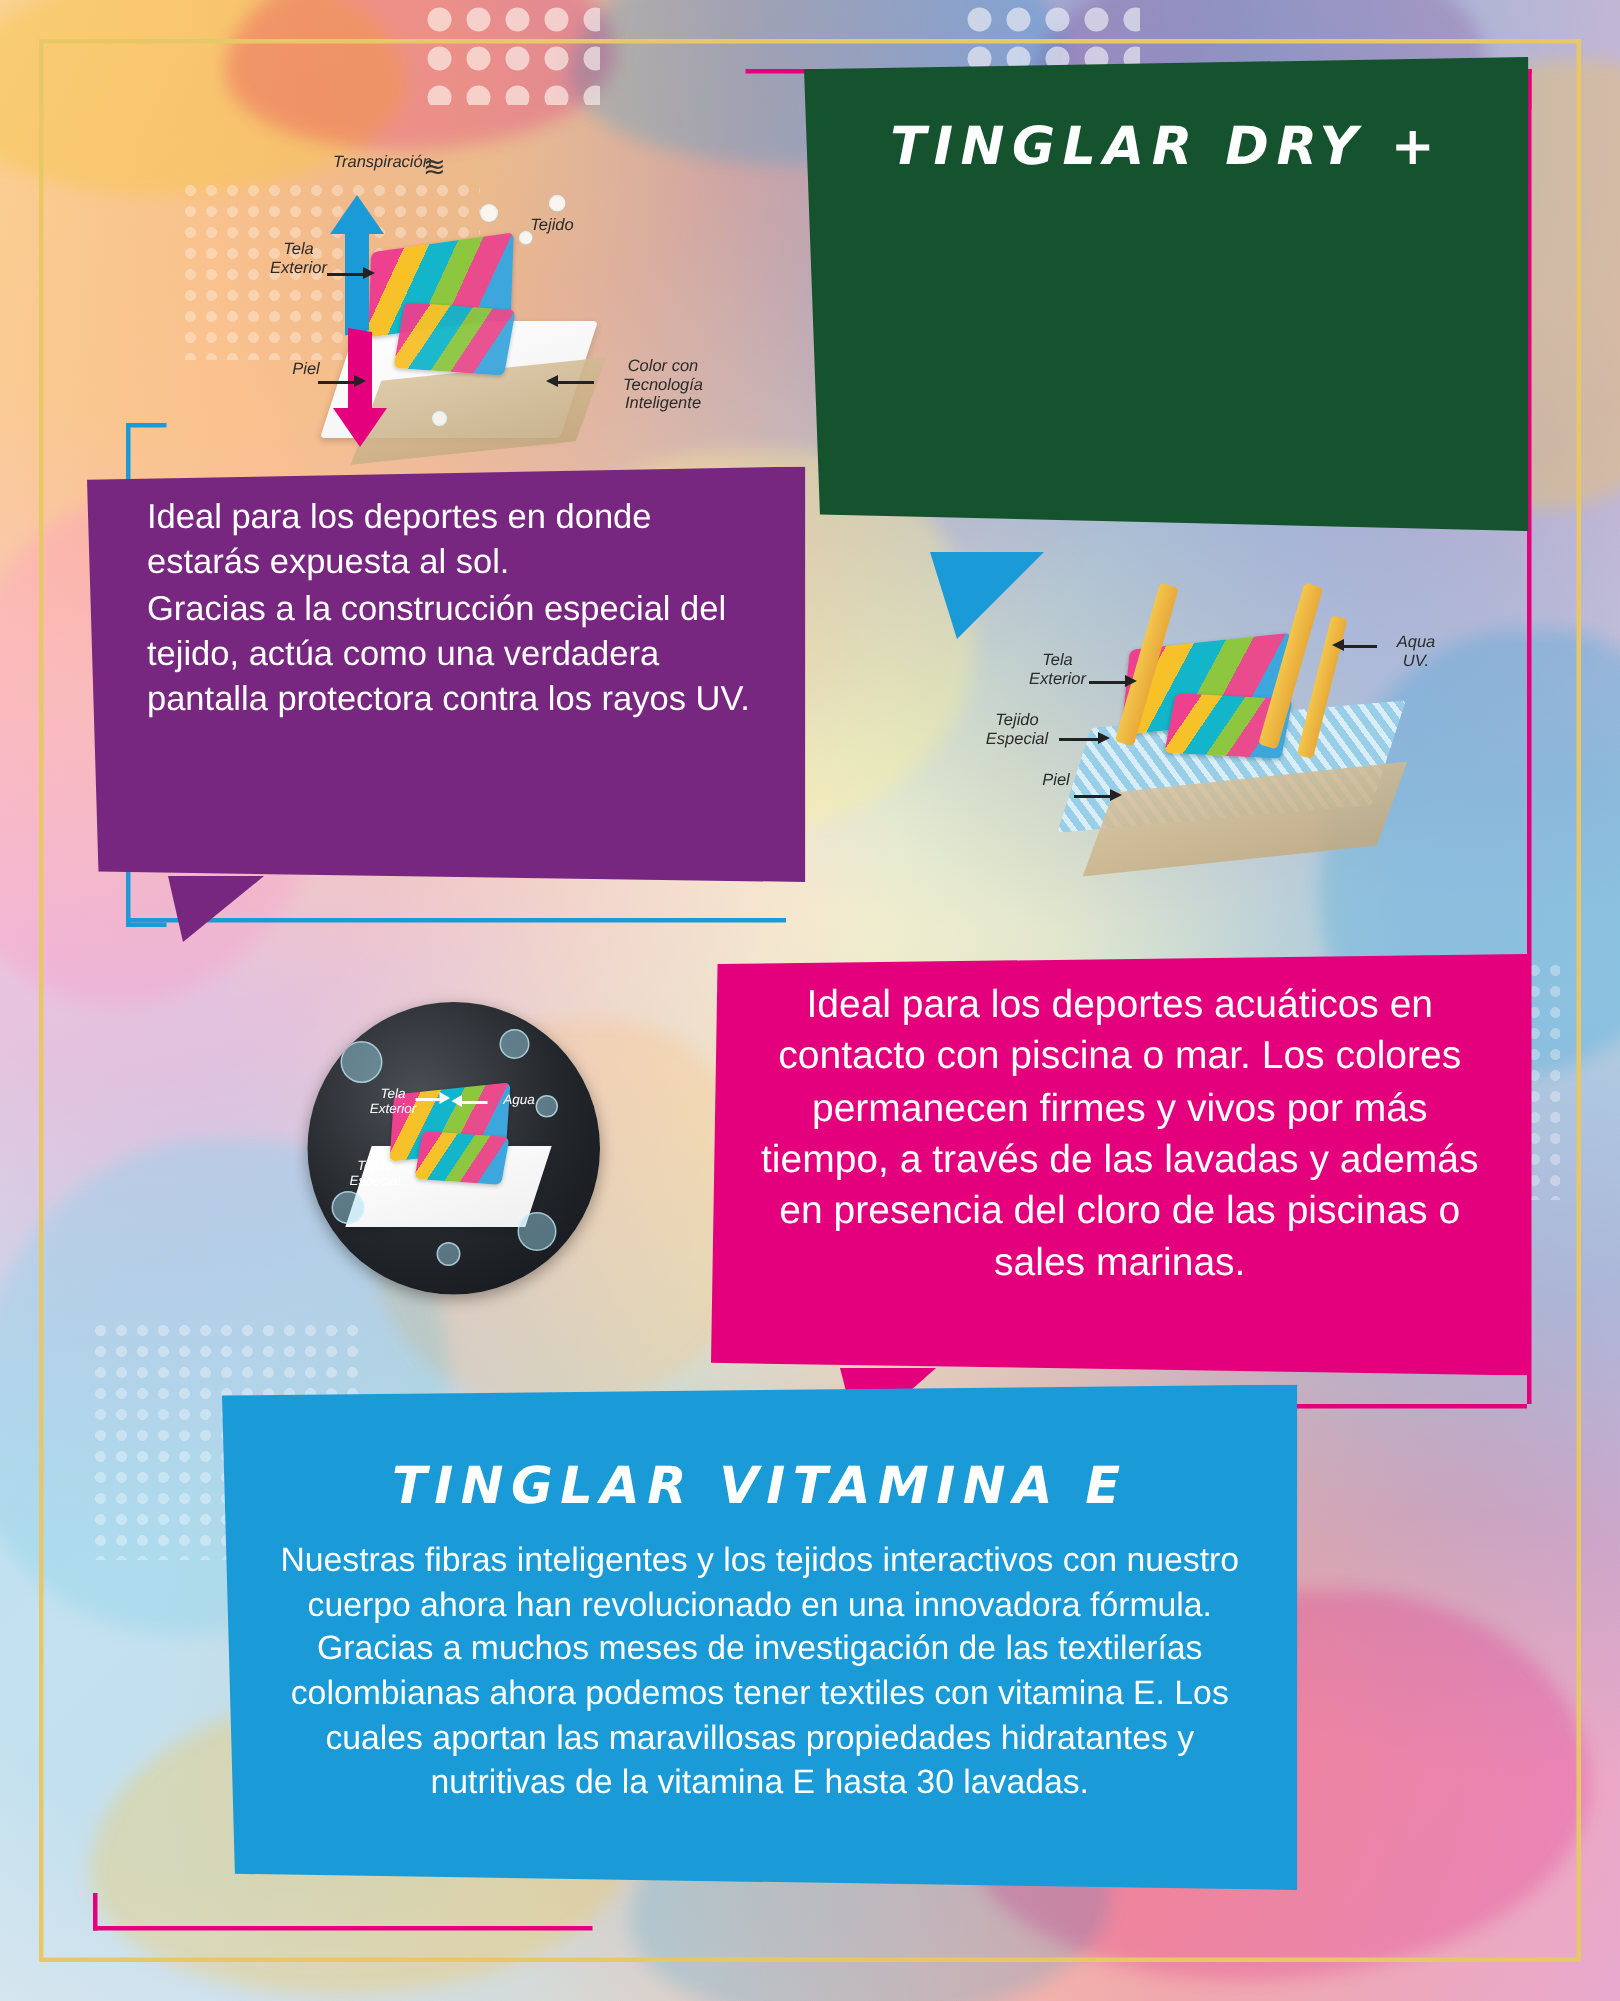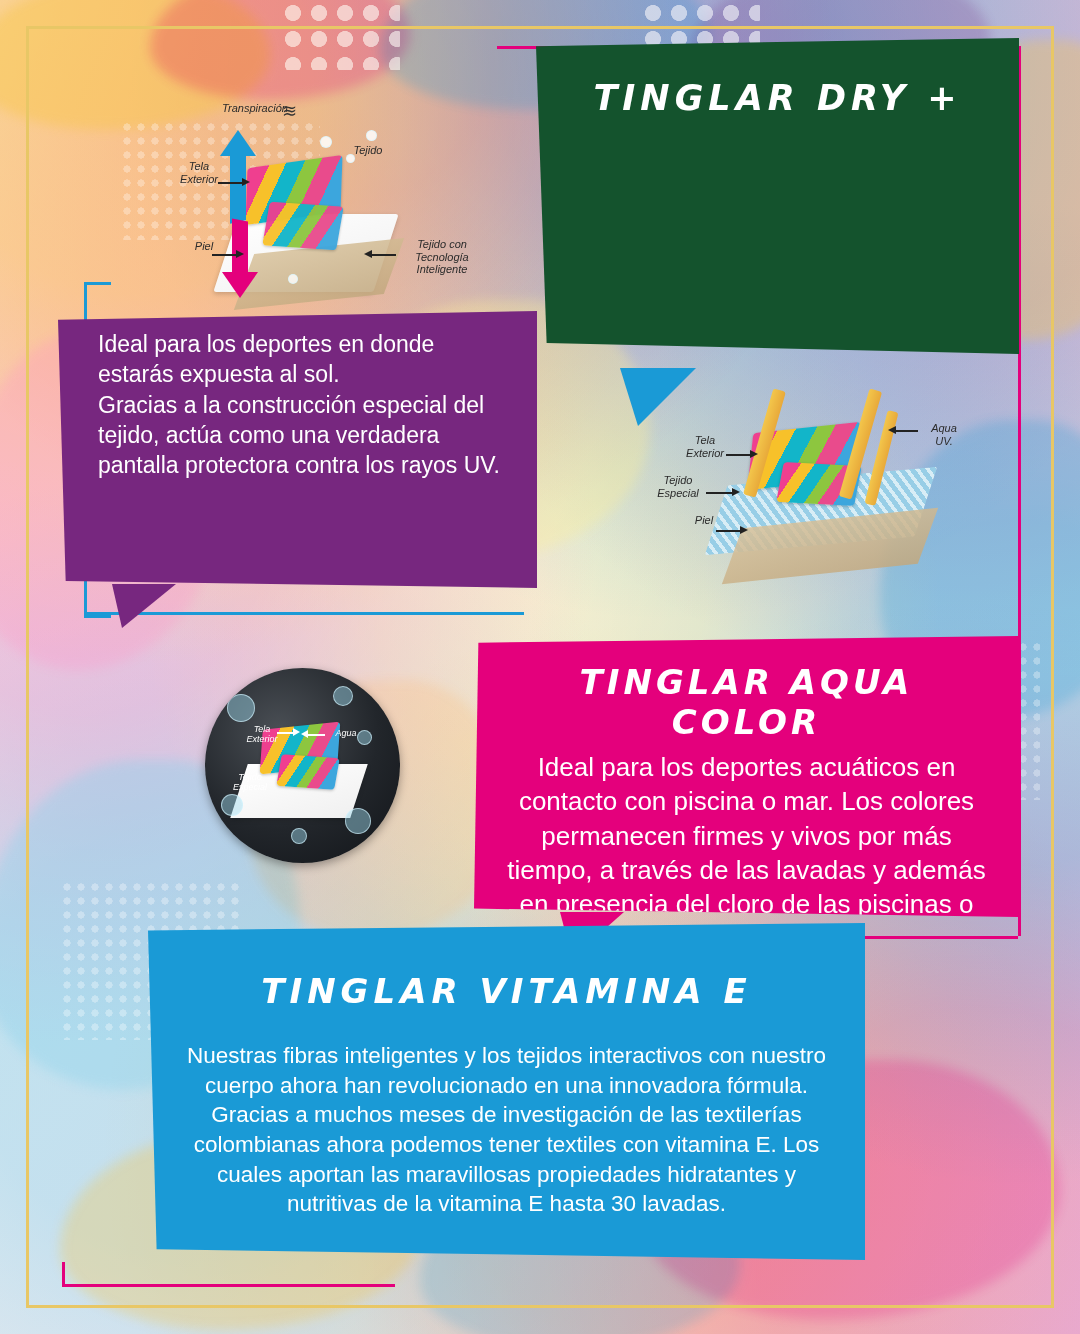--- a/index.html
+++ b/index.html
@@ -158,21 +158,21 @@
   }
 
   
   #panel-vit {
     left: 148px; top: 923px;
     width: 717px; height: 337px;
     background: #1a9ad6;
     clip-path: polygon(0% 2.2%, 100% 0%, 100% 100%, 1.2% 96.8%);
     padding: 22px 34px 10px 34px;
   }
-  #panel-vit .title { font-size: 34px; margin: 26px 0 30px; letter-spacing: 5px; }
+  #panel-vit .title { font-size: 34px; margin: 26px 0 14px; letter-spacing: 5px; }
   #panel-vit .body { font-size: 22.5px; }
 
   
   .illus { position: absolute; }
   .illus-label {
     position: absolute;
     font-family: "Liberation Sans", sans-serif;
     font-size: 11px;
     font-style: italic;
     color: #2b2b2b;
@@ -281,21 +281,21 @@
     <div class="bubble" style="left:150px; top:40px; width:10px; height:10px; background:rgba(255,255,255,0.85);"></div>
     <div class="bubble" style="left:176px; top:58px; width:7px;  height:7px;  background:rgba(255,255,255,0.85);"></div>
     <div class="bubble" style="left:196px; top:34px; width:9px;  height:9px;  background:rgba(255,255,255,0.85);"></div>
     <div class="bubble" style="left:118px; top:178px; width:8px; height:8px;  background:rgba(255,255,255,0.8);"></div>
 
     <div class="illus-label" style="left:30px; top:6px; width:110px;">Transpiración</div>
     <div class="illus-label" style="left:168px; top:48px; width:60px;">Tejido</div>
     <div class="illus-label" style="left:-2px; top:64px; width:62px;">Tela
 Exterior</div>
     <div class="illus-label" style="left:10px; top:144px; width:48px;">Piel</div>
-    <div class="illus-label" style="left:226px; top:142px; width:92px;">Tejido con
+    <div class="illus-label" style="left:226px; top:142px; width:92px;">Color con
 Tecnología
 Inteligente</div>
 
     <div class="arrow-line" style="left:48px;  top:86px;  width:26px;"></div>
     <div class="arrow-head" style="left:72px;  top:82px;  border-left:8px solid #222;"></div>
     <div class="arrow-line" style="left:42px;  top:158px; width:26px;"></div>
     <div class="arrow-head" style="left:66px;  top:154px; border-left:8px solid #222;"></div>
     <div class="arrow-line" style="left:198px; top:158px; width:28px;"></div>
     <div class="arrow-head" style="left:194px; top:154px; border-right:8px solid #222;"></div>
 
@@ -357,21 +357,20 @@
   </div>
 
   <div class="tail-sun"></div>
   <div class="panel" id="panel-sun">
     <div class="body" style="white-space:pre-line;">Ideal para los deportes en donde estarás expuesta al sol.
 Gracias a la construcción especial del tejido, actúa como una verdadera pantalla protectora contra los rayos UV.</div>
   </div>
 
   <div class="tail-aqua"></div>
   <div class="panel" id="panel-aqua">
-    <div class="title">Tinglar Aqua Color</div>
     <div class="body">Ideal para los deportes acuáticos en contacto con piscina o mar. Los colores permanecen firmes y vivos por más tiempo, a través de las lavadas y además en presencia del cloro de las piscinas o sales marinas.</div>
   </div>
 
   <div class="panel" id="panel-vit">
     <div class="title">Tinglar Vitamina E</div>
     <div class="body">Nuestras fibras inteligentes y los tejidos interactivos con nuestro cuerpo ahora han revolucionado en una innovadora fórmula. Gracias a muchos meses de investigación de las textilerías colombianas ahora podemos tener textiles con vitamina E. Los cuales aportan las maravillosas propiedades hidratantes y nutritivas de la vitamina E hasta 30 lavadas.</div>
   </div>
 
 </div>
 

